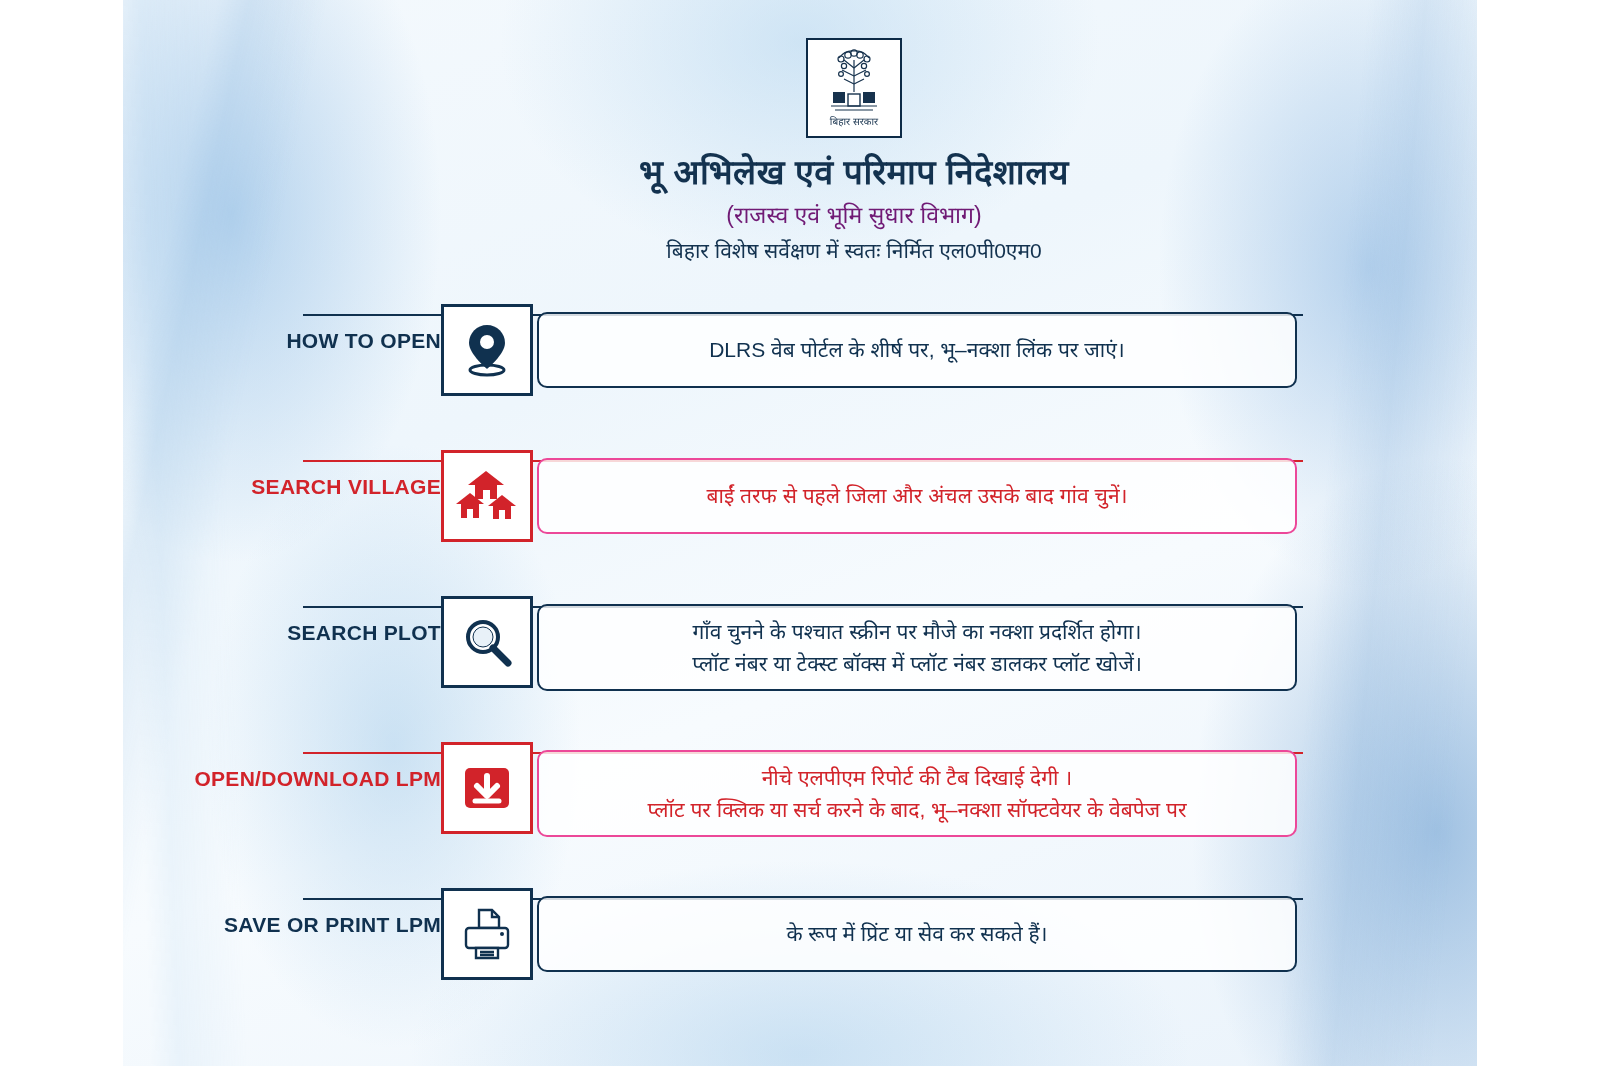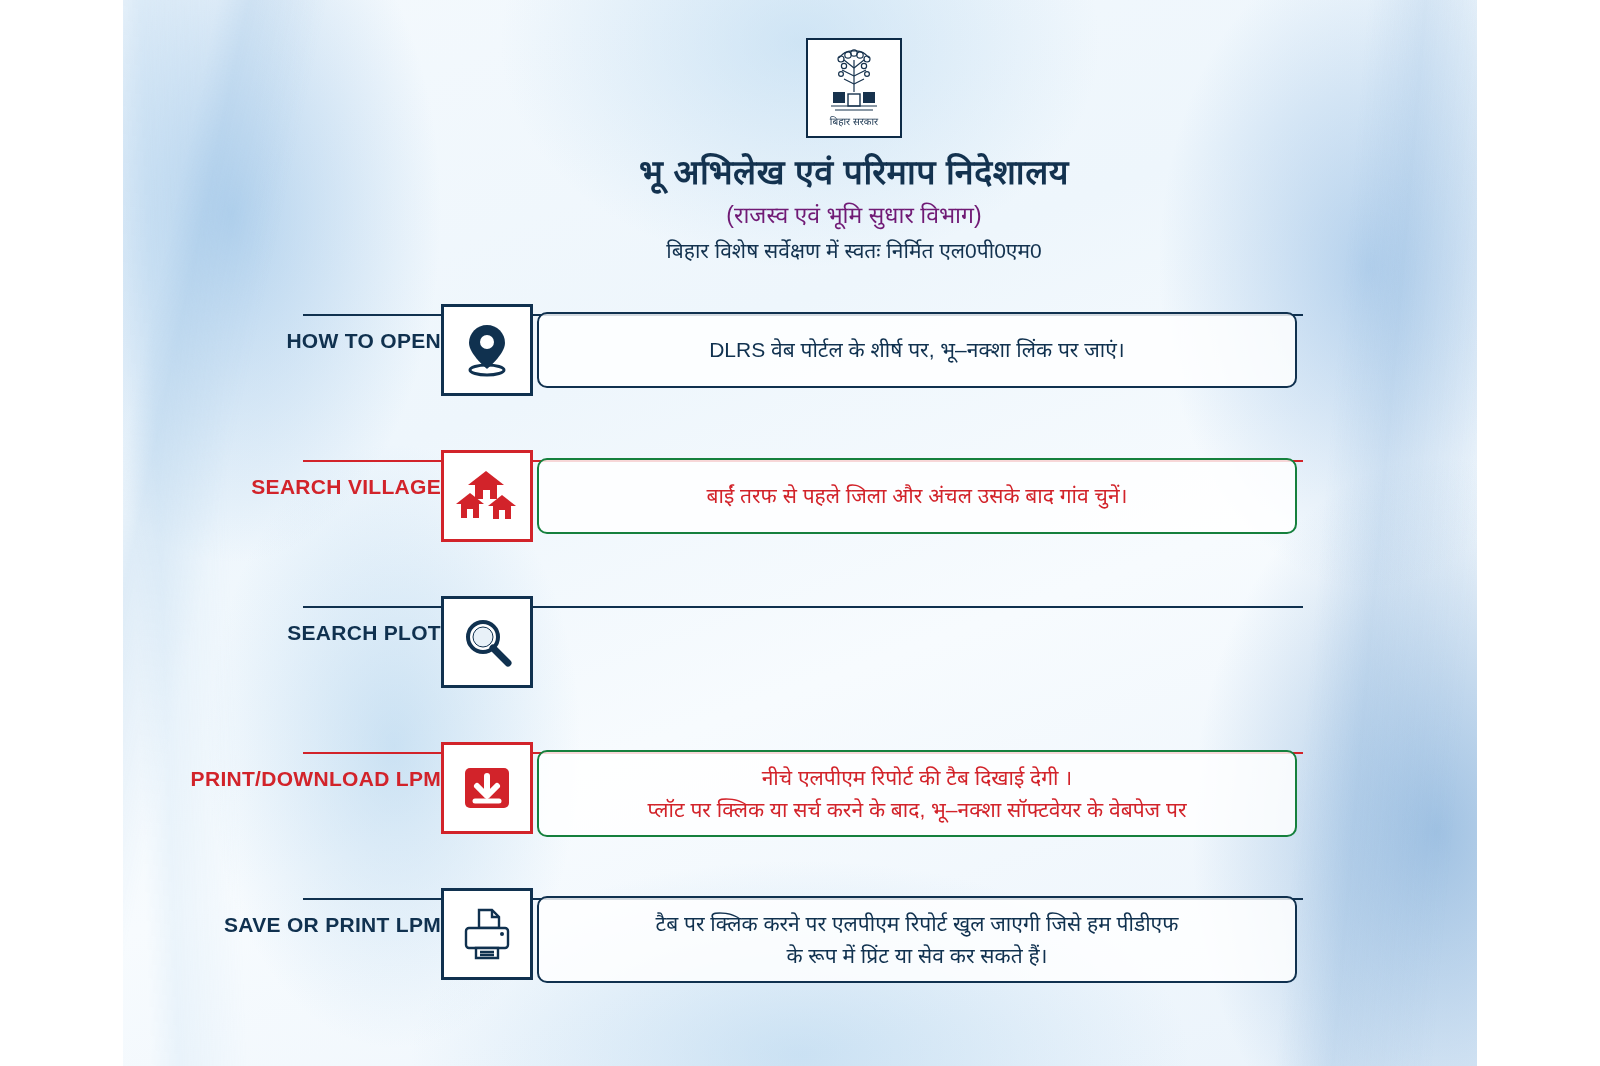--- a/index.html
+++ b/index.html
@@ -157,21 +157,21 @@
   
   .navy .step-label { color: #10314f; }
   .navy .label-rule { background: #10314f; }
   .navy .icon-box { border: 3px solid #10314f; }
   .navy .msg-box { border: 2px solid #10314f; }
   .navy .msg-text { color: #10314f; }
 
   .red .step-label { color: #d2232a; }
   .red .label-rule { background: #d2232a; }
   .red .icon-box { border: 3px solid #d2232a; }
-  .red .msg-box { border: 2px solid #15803d; }
+  .red .msg-box { border: 2px solid #ec4899; }
   .red .msg-text { color: #d2232a; }
 </style>
 </head>
 <body>
 
 <div class="page">
   <div class="bg-panel"></div>
   <div class="bg-streaks"></div>
 
   <div class="content">
@@ -257,25 +257,31 @@
       <div class="step navy">
         <div class="label-rule"></div>
         <div class="step-label">SEARCH PLOT</div>
         <div class="icon-box">
           <svg width="56" height="56" viewBox="0 0 56 56" aria-hidden="true">
             <circle cx="24" cy="23" r="15" fill="#ffffff" stroke="#10314f" stroke-width="4"></circle>
             <circle cx="24" cy="23" r="10" fill="#e8f1f8" stroke="#10314f" stroke-width="1"></circle>
             <path d="M34 34 L49 49" stroke="#10314f" stroke-width="7" stroke-linecap="round"></path>
           </svg>
         </div>
+        <div class="msg-box">
+          <div>
+            <div class="msg-text">गाँव चुनने के पश्चात स्क्रीन पर मौजे का नक्शा प्रदर्शित होगा।</div>
+            <div class="msg-text">प्लॉट नंबर या टेक्स्ट बॉक्स में प्लॉट नंबर डालकर प्लॉट खोजें।</div>
+          </div>
+        </div>
       </div>
 
       <div class="step red">
         <div class="label-rule"></div>
-        <div class="step-label">PRINT/DOWNLOAD LPM</div>
+        <div class="step-label">OPEN/DOWNLOAD LPM</div>
         <div class="icon-box">
           <svg width="52" height="52" viewBox="0 0 52 52" aria-hidden="true">
             <rect x="4" y="6" width="44" height="40" rx="5" fill="#d2232a"></rect>
             <path d="M26 14 L26 30" stroke="#ffffff" stroke-width="6" stroke-linecap="round"></path>
             <path d="M16 24 L26 34 L36 24" fill="none" stroke="#ffffff" stroke-width="6" stroke-linecap="round" stroke-linejoin="round"></path>
             <path d="M14 39 L38 39" stroke="#ffffff" stroke-width="5" stroke-linecap="round"></path>
           </svg>
         </div>
         <div class="msg-box">
           <div>
@@ -295,21 +301,20 @@
               <path d="M33 4 v7 h7"></path>
               <path d="M10 22 h36 a3 3 0 0 1 3 3 v14 a3 3 0 0 1 -3 3 H10 a3 3 0 0 1 -3 -3 V25 a3 3 0 0 1 3 -3 Z" fill="#ffffff"></path>
               <path d="M17 42 h22 v10 H17 Z" fill="#ffffff"></path>
               <path d="M21 46 h14 M21 49 h14"></path>
             </g>
             <circle cx="43" cy="28" r="2" fill="#10314f"></circle>
           </svg>
         </div>
         <div class="msg-box">
           <div>
-            <div class="msg-text">टैब पर क्लिक करने पर एलपीएम रिपोर्ट खुल जाएगी जिसे हम पीडीएफ</div>
             <div class="msg-text">के रूप में प्रिंट या सेव कर सकते हैं।</div>
           </div>
         </div>
       </div>
 
     </div>
   </div>
 </div>
 
 </body></html>

